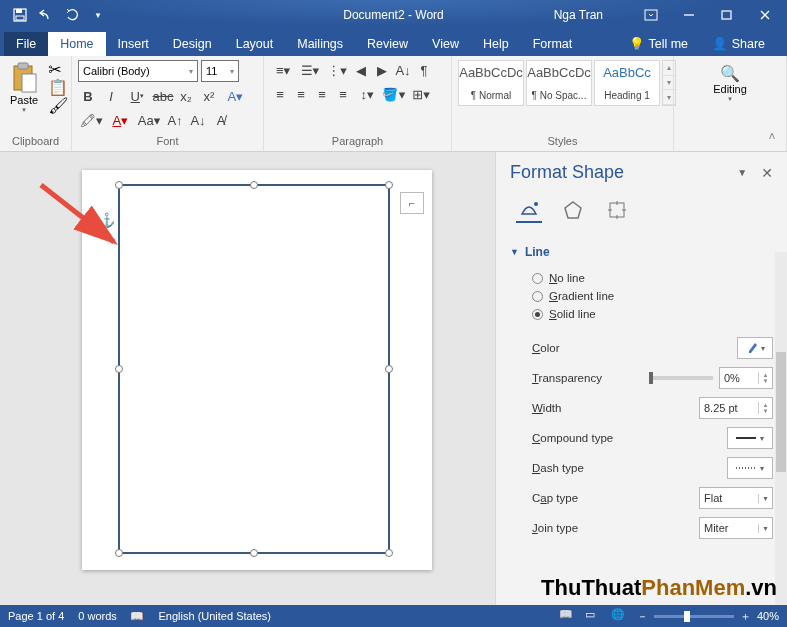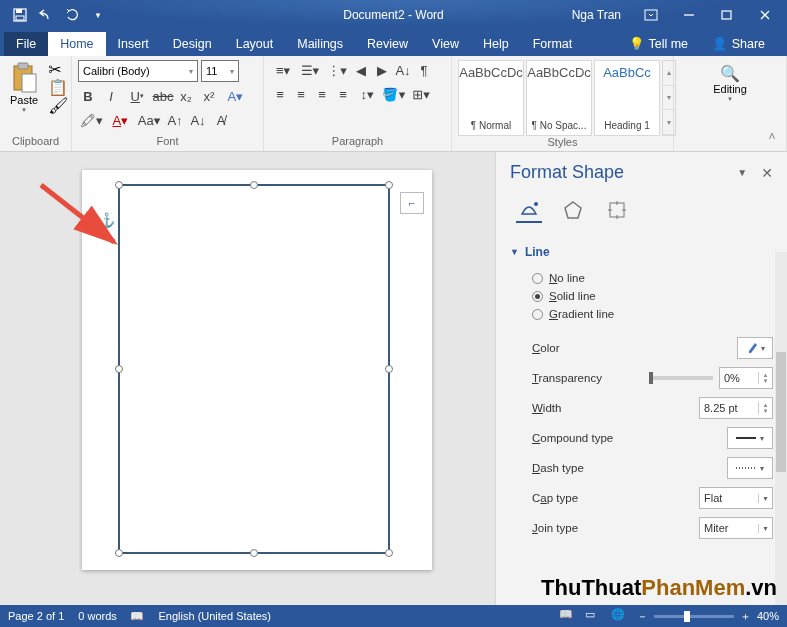--- a/index.html
+++ b/index.html
@@ -41,21 +41,21 @@
 .font-row { display: flex; gap: 3px; align-items: center; }
 .font-combo { border: 1px solid #737373; background: #fff; height: 22px; font-size: 11px; padding: 0 4px; display: flex; align-items: center; justify-content: space-between; cursor: pointer; }
 .font-name-combo { width: 120px; }
 .font-size-combo { width: 38px; }
 .icon-btn { width: 20px; height: 20px; display: flex; align-items: center; justify-content: center; cursor: pointer; font-size: 13px; color: #444; }
 .icon-btn.wide { width: 26px; }
 
 .para-rows { display: flex; flex-direction: column; gap: 4px; width: 100%; }
 .para-row { display: flex; gap: 1px; align-items: center; }
 
-.style-gallery { display: flex; gap: 2px; height: 76px; }
+.style-gallery { display: flex; gap: 2px; height: 46px; }
 .style-item { width: 66px; border: 1px solid #d8d8d8; background: #fff; display: flex; flex-direction: column; align-items: center; justify-content: space-between; padding: 4px 2px; cursor: pointer; font-size: 10px; color: #444; }
 .style-preview { font-size: 13px; color: #555; }
 .style-preview.heading { color: #2e74b5; }
 .style-scroll { width: 14px; display: flex; flex-direction: column; border: 1px solid #d8d8d8; }
 .style-scroll div { flex: 1; display: flex; align-items: center; justify-content: center; font-size: 8px; color: #888; cursor: pointer; border-bottom: 1px solid #e0e0e0; }
 
 .editing-btn { display: flex; flex-direction: column; align-items: center; cursor: pointer; padding: 4px; }
 
 .collapse-btn { position: absolute; right: 6px; top: 128px; width: 18px; height: 18px; cursor: pointer; color: #888; font-size: 12px; display: flex; align-items: center; justify-content: center; }
 
@@ -138,21 +138,21 @@
           <path d="M4 3 A5 5 0 1 1 3 9" fill="none" stroke="#fff" stroke-width="1.3"></path>
           <path d="M2 1 L4 3 L2 5" fill="none" stroke="#fff"></path>
         </svg>
       </div>
     <div class="qat-btn" style="font-size:9px;color:#fff;">▾</div>
   </div>
   <div class="title-center">
     <span>Document2</span><span> - Word</span>
   </div>
   <div class="title-right">
-    <span style="margin-right:10px;">Nga Tran</span>
+    <span style="margin-right:28px;">Nga Tran</span>
     <div class="win-btn">
         <svg width="14" height="12">
           <rect x="1" y="1" width="12" height="10" fill="none" stroke="#fff"></rect>
           <path d="M5 5 L7 7 L9 5" fill="none" stroke="#fff"></path>
         </svg>
       </div>
     <div class="win-btn">
         <svg width="12" height="12">
           <line x1="1" y1="6" x2="11" y2="6" stroke="#fff" stroke-width="1.3"></line>
         </svg>
@@ -377,26 +377,26 @@
       <div class="section-head">
           <span style="font-size:9px;">▼</span>
           <span>Line</span>
         </div>
       <div class="section-body">
         <div class="radio-row">
             <div class="radio"></div>
             <span><span class="underline-key">N</span>o line</span>
           </div>
         <div class="radio-row">
+            <div class="radio"></div>
+            <span><span class="underline-key">G</span>radient line</span>
+          </div>
+        <div class="radio-row">
             <div class="radio checked"></div>
             <span><span class="underline-key">S</span>olid line</span>
-          </div>
-        <div class="radio-row">
-            <div class="radio"></div>
-            <span><span class="underline-key">G</span>radient line</span>
           </div>
 
         <div style="height:10px;"></div>
 
         <div class="prop-row">
           <div class="prop-label"><span class="underline-key">C</span>olor</div>
           <div class="color-swatch">
               <svg width="14" height="14">
                 <path d="M10 2 L4 10 L4 12 L6 12 L12 4 Z" fill="#4472c4"></path>
               </svg>
@@ -460,21 +460,21 @@
         </div>
       </div>
     </div>
     <div class="panel-scroll">
       <div class="panel-scroll-thumb" style="top:100px;height:120px;"></div>
     </div>
   </div>
 </div>
 
 <div class="statusbar">
-  <span>Page 2 of 1</span>
+  <span>Page 1 of 4</span>
   <span>0 words</span>
   <span>📖</span>
   <span>English (United States)</span>
   <div class="right">
     <div class="view-btn">📖</div>
     <div class="view-btn">▭</div>
     <div class="view-btn">🌐</div>
     <span style="cursor:pointer;">－</span>
     <div class="zoom-slider">
         <div class="zthumb"></div>

